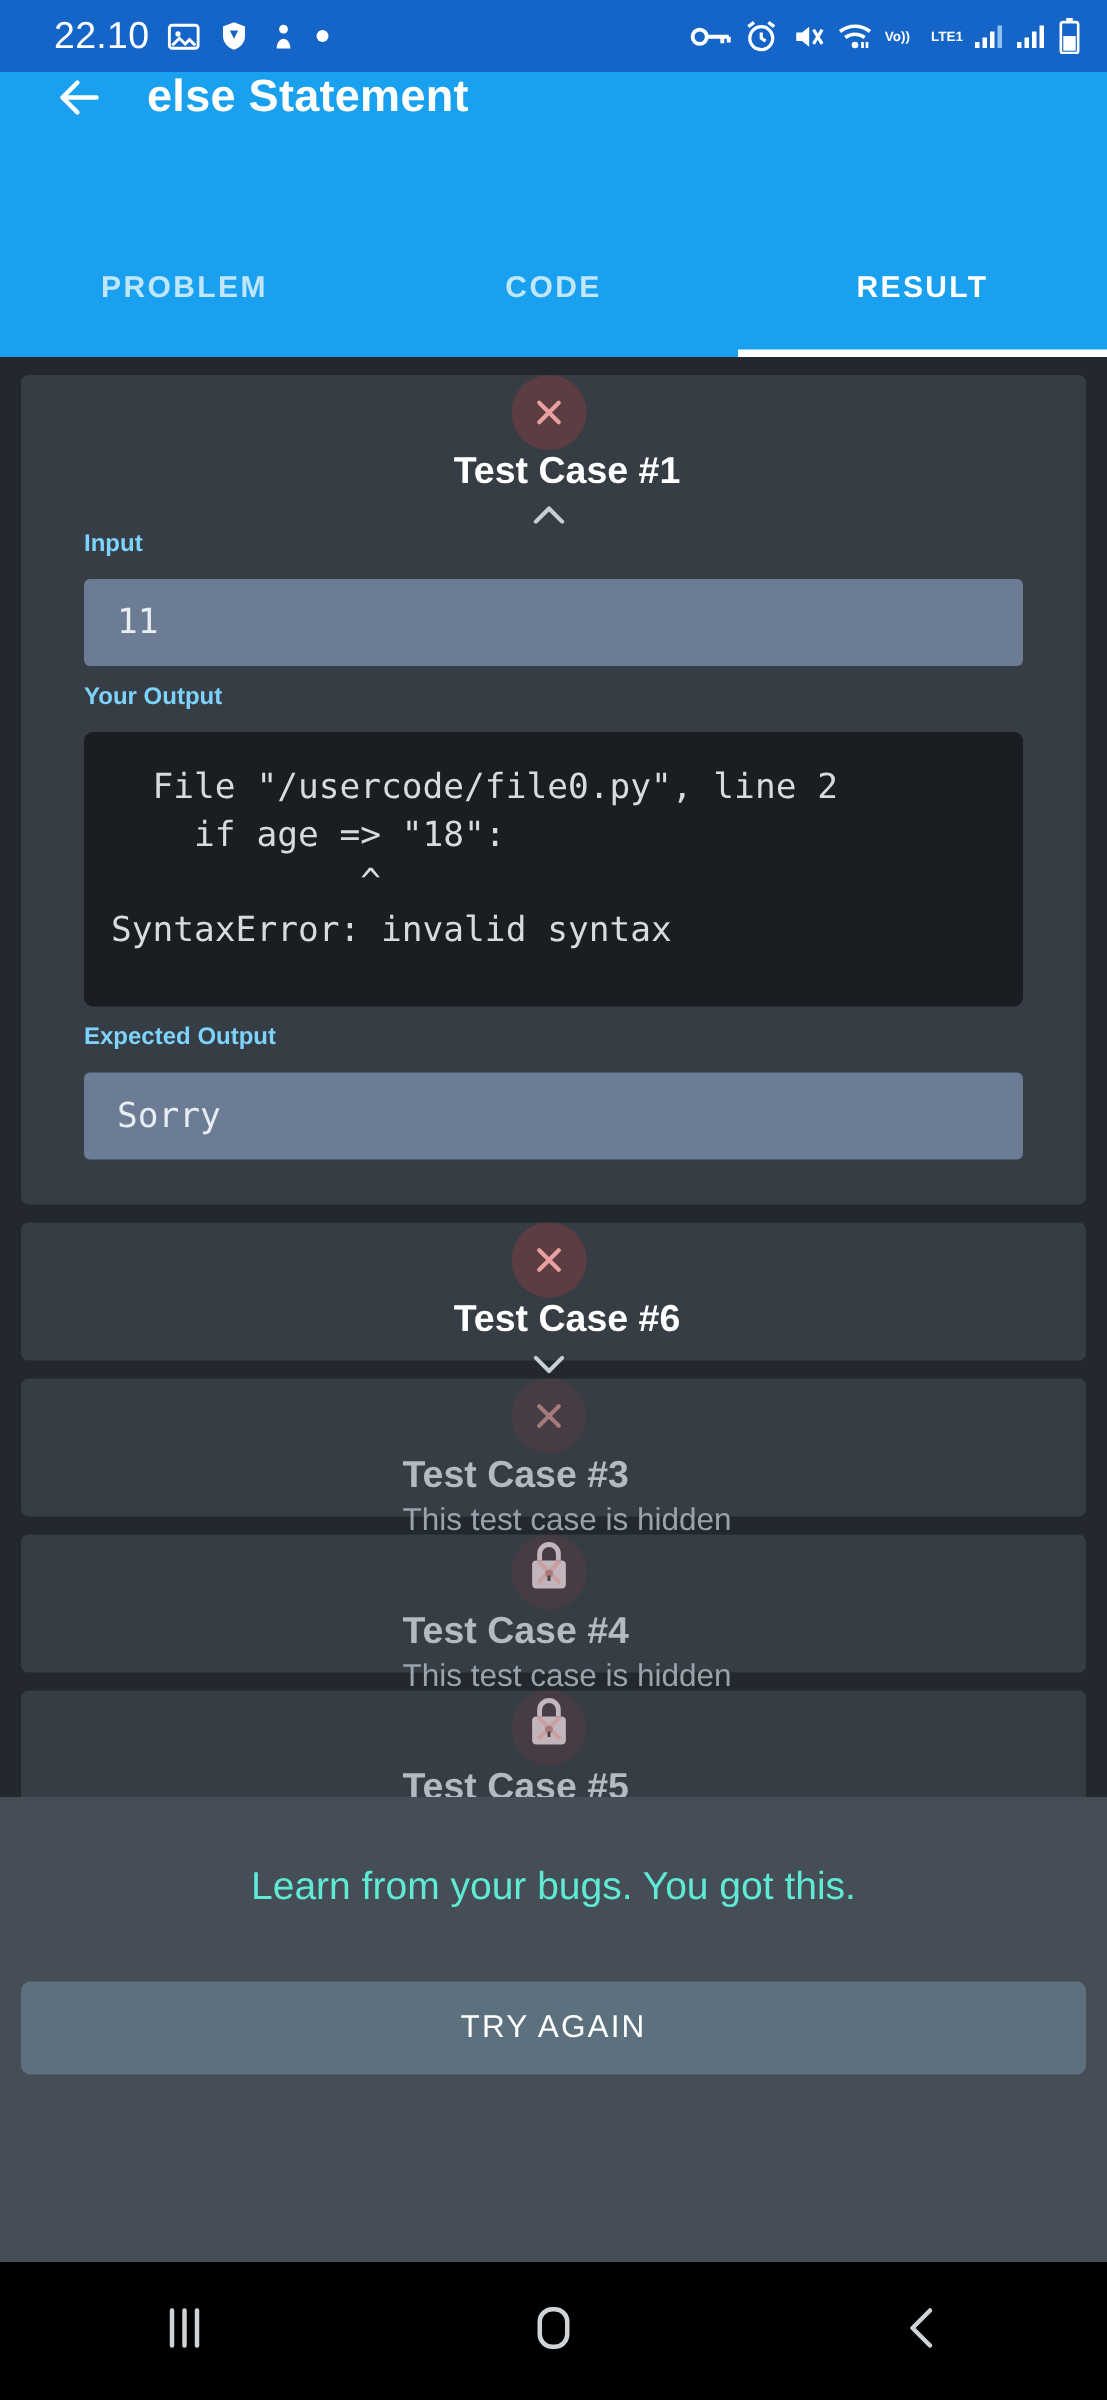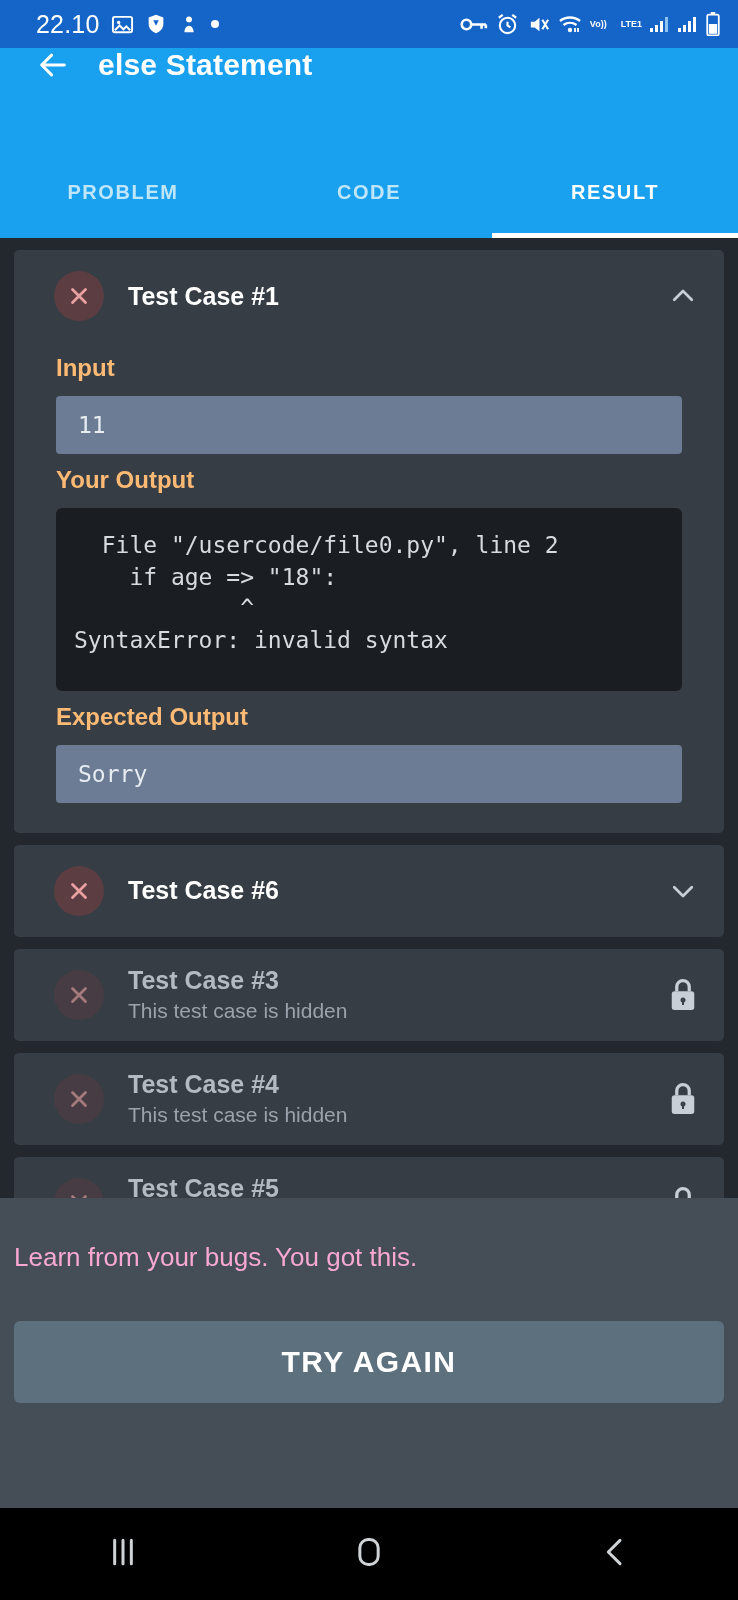--- a/index.html
+++ b/index.html
@@ -45,36 +45,36 @@
 
   
   .content { position:absolute; top:238px; left:0; right:0; bottom:0; background:#23282e; }
   .card {
     background:#363d45; border-radius:5px;
     margin:0 14px 12px 14px; padding:0;
   }
   .card.first { margin-top:12px; }
 
   .tc-header {
-    display:flex; align-items:center; height:92px; padding:0 26px 0 40px; cursor:pointer;
+    display:flex; align-items:center; height:92px; padding:0 26px 0 20px; cursor:pointer;flex-direction:column;
   }
   .xbadge {
     width:50px; height:50px; border-radius:50%;
     background:rgba(190,60,60,.28);
     display:flex; align-items:center; justify-content:center; flex:none;
   }
   .xbadge svg { width:26px; height:26px; }
   .tc-title-wrap { margin-left:24px; flex:1; }
   .tc-title { font-size:25px; font-weight:bold; color:#ffffff; }
   .tc-sub { font-size:21px; color:#9aa2ab; margin-top:4px; }
   .chev { width:30px; height:30px; flex:none; }
   .lock { width:30px; height:36px; flex:none; }
 
   .tc-body { padding:0 28px 30px 28px; }
-  .field-label { font-size:24px; font-weight:bold; color:#fdba74; margin:12px 0 14px 14px; }
+  .field-label { font-size:16px; font-weight:bold; color:#7dd3fc; margin:12px 0 14px 14px; }
   .value-box {
     background:#6b7c94; border-radius:4px; min-height:58px;
     display:flex; align-items:center; padding:0 22px;
     margin:0 14px;
     font-family:"DejaVu Sans Mono", monospace; font-size:23px; color:#e8edf2;
   }
   .code-box {
     background:#1a1d21; border-radius:6px;
     margin:0 14px; padding:22px 18px 34px 18px;
     font-family:"DejaVu Sans Mono", monospace; font-size:23px; line-height:1.38;
@@ -84,25 +84,25 @@
   
   .card.hidden .tc-title { color:#b3bac2; }
   .card.hidden .xbadge { background:rgba(160,60,60,.22); opacity:.75; }
   .card.hidden .xbadge svg path { stroke:#c98f8f; }
 
   
   .sheet {
     position:absolute; left:0; right:0; bottom:92px;
     background:#454d56; padding:44px 14px 0 14px; height:310px;
   }
-  .sheet-msg { font-size:26px; color:#f9a8d4; }
+  .sheet-msg { text-align:center; font-size:26px; color:#5eead4; }
   .try-btn {
-    margin-top:48px; height:82px; border-radius:6px;
+    margin-top:48px; height:62px; border-radius:6px;
     background:#5c717d; display:flex; align-items:center; justify-content:center;
-    color:#ffffff; font-size:30px; font-weight:bold; letter-spacing:1.4px; cursor:pointer;
+    color:#ffffff; font-size:21px; font-weight:normal; letter-spacing:1.4px; cursor:pointer;
   }
 
   
   .navbar {
     position:absolute; left:0; right:0; bottom:0; height:92px; background:#000000;
     display:flex; align-items:center; justify-content:space-around;
   }
   .navbar svg { width:40px; height:40px; }
 </style>
 </head>

